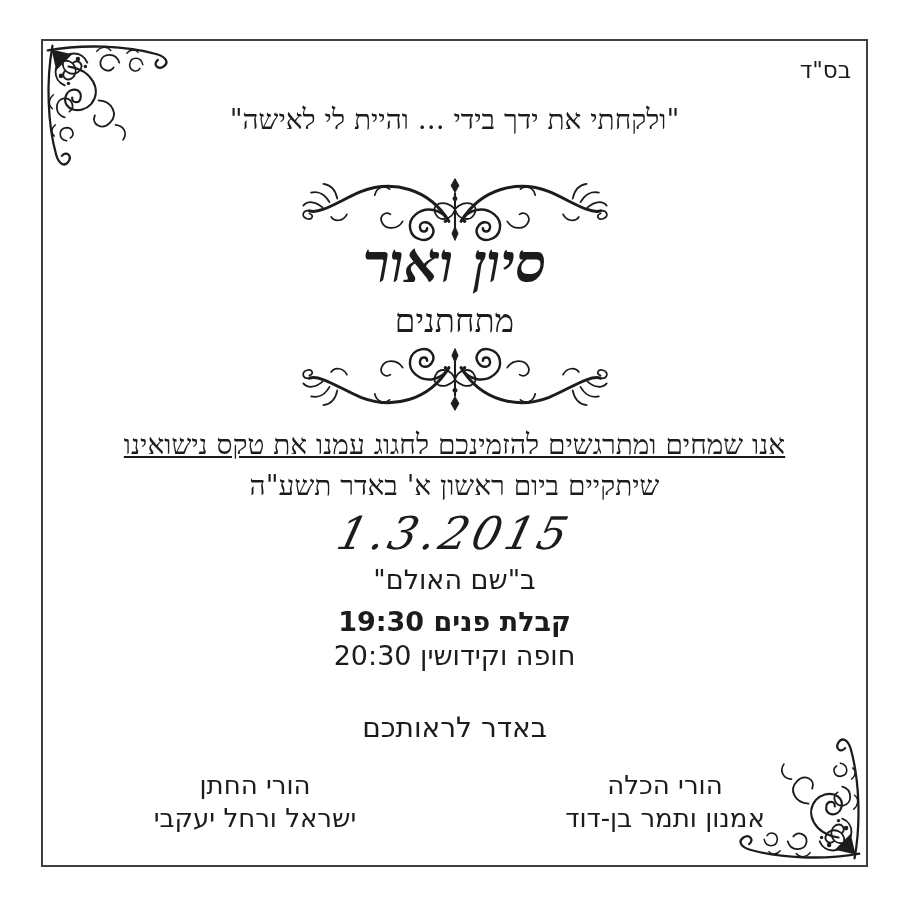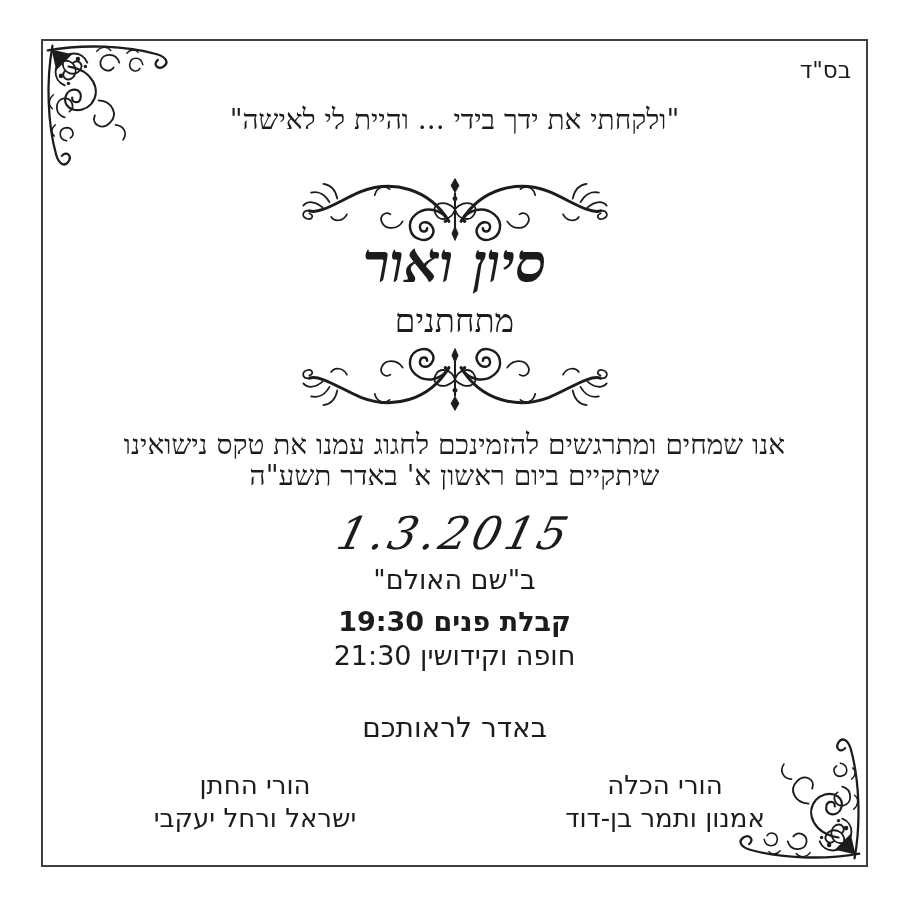--- a/index.html
+++ b/index.html
@@ -28,22 +28,22 @@
     position:absolute;left:60px;right:60px;
     text-align:center;white-space:nowrap;
   }
   .serif{font-family:"DejaVu Serif","Liberation Serif",serif;}
   .quote{top:103px;font-size:28px;line-height:34px;}
   .divider-wrap{position:absolute;left:279px;width:352px;height:68px;}
   .divider-top{top:176px;}
   .divider-bottom{top:345px;transform:scaleY(-1);}
   .names{top:231px;font-size:55px;line-height:64px;font-weight:700;font-style:italic;}
   .subtitle{top:300px;font-size:33px;line-height:42px;text-align:center;}
-  .body1{top:425px;font-size:28px;line-height:40px;}
-  .body2{top:456px;font-size:28px;line-height:40px;}
+  .body1{top:425px;font-size:28px;line-height:40px;text-decoration:underline;}
+  .body2{top:466px;font-size:28px;line-height:40px;}
   .date{
     top:506px;font-size:45px;line-height:56px;
     font-style:italic;letter-spacing:4px;
     transform:skewX(-14deg);
     font-family:"DejaVu Serif","Liberation Serif",serif;
   }
   .venue{top:562px;font-size:27px;line-height:36px;}
   .time1{top:604px;font-size:27px;line-height:36px;font-weight:bold;}
   .time2{top:638px;font-size:27px;line-height:36px;}
   .closing{top:709px;font-size:28px;line-height:38px;}
@@ -152,21 +152,21 @@
   <div class="row serif body1" dir="rtl">אנו שמחים ומתרגשים להזמינכם לחגוג עמנו את טקס נישואינו</div>
 
   <div class="row serif body2" dir="rtl">שיתקיים ביום ראשון א' באדר תשע"ה</div>
 
   <div class="row date" dir="ltr">1.3.2015</div>
 
   <div class="row venue" dir="rtl">ב"שם האולם"</div>
 
   <div class="row time1" dir="rtl">קבלת פנים 19:30</div>
 
-  <div class="row time2" dir="rtl">חופה וקידושין 21:30</div>
+  <div class="row time2" dir="rtl">חופה וקידושין 20:30</div>
 
   <div class="row closing" dir="rtl">באדר לראותכם</div>
 
   <div class="parents-col groom">
     <div dir="rtl">הורי החתן</div>
     <div dir="rtl">ישראל ורחל יעקבי</div>
   </div>
 
   <div class="parents-col bride">
     <div dir="rtl">הורי הכלה</div>

